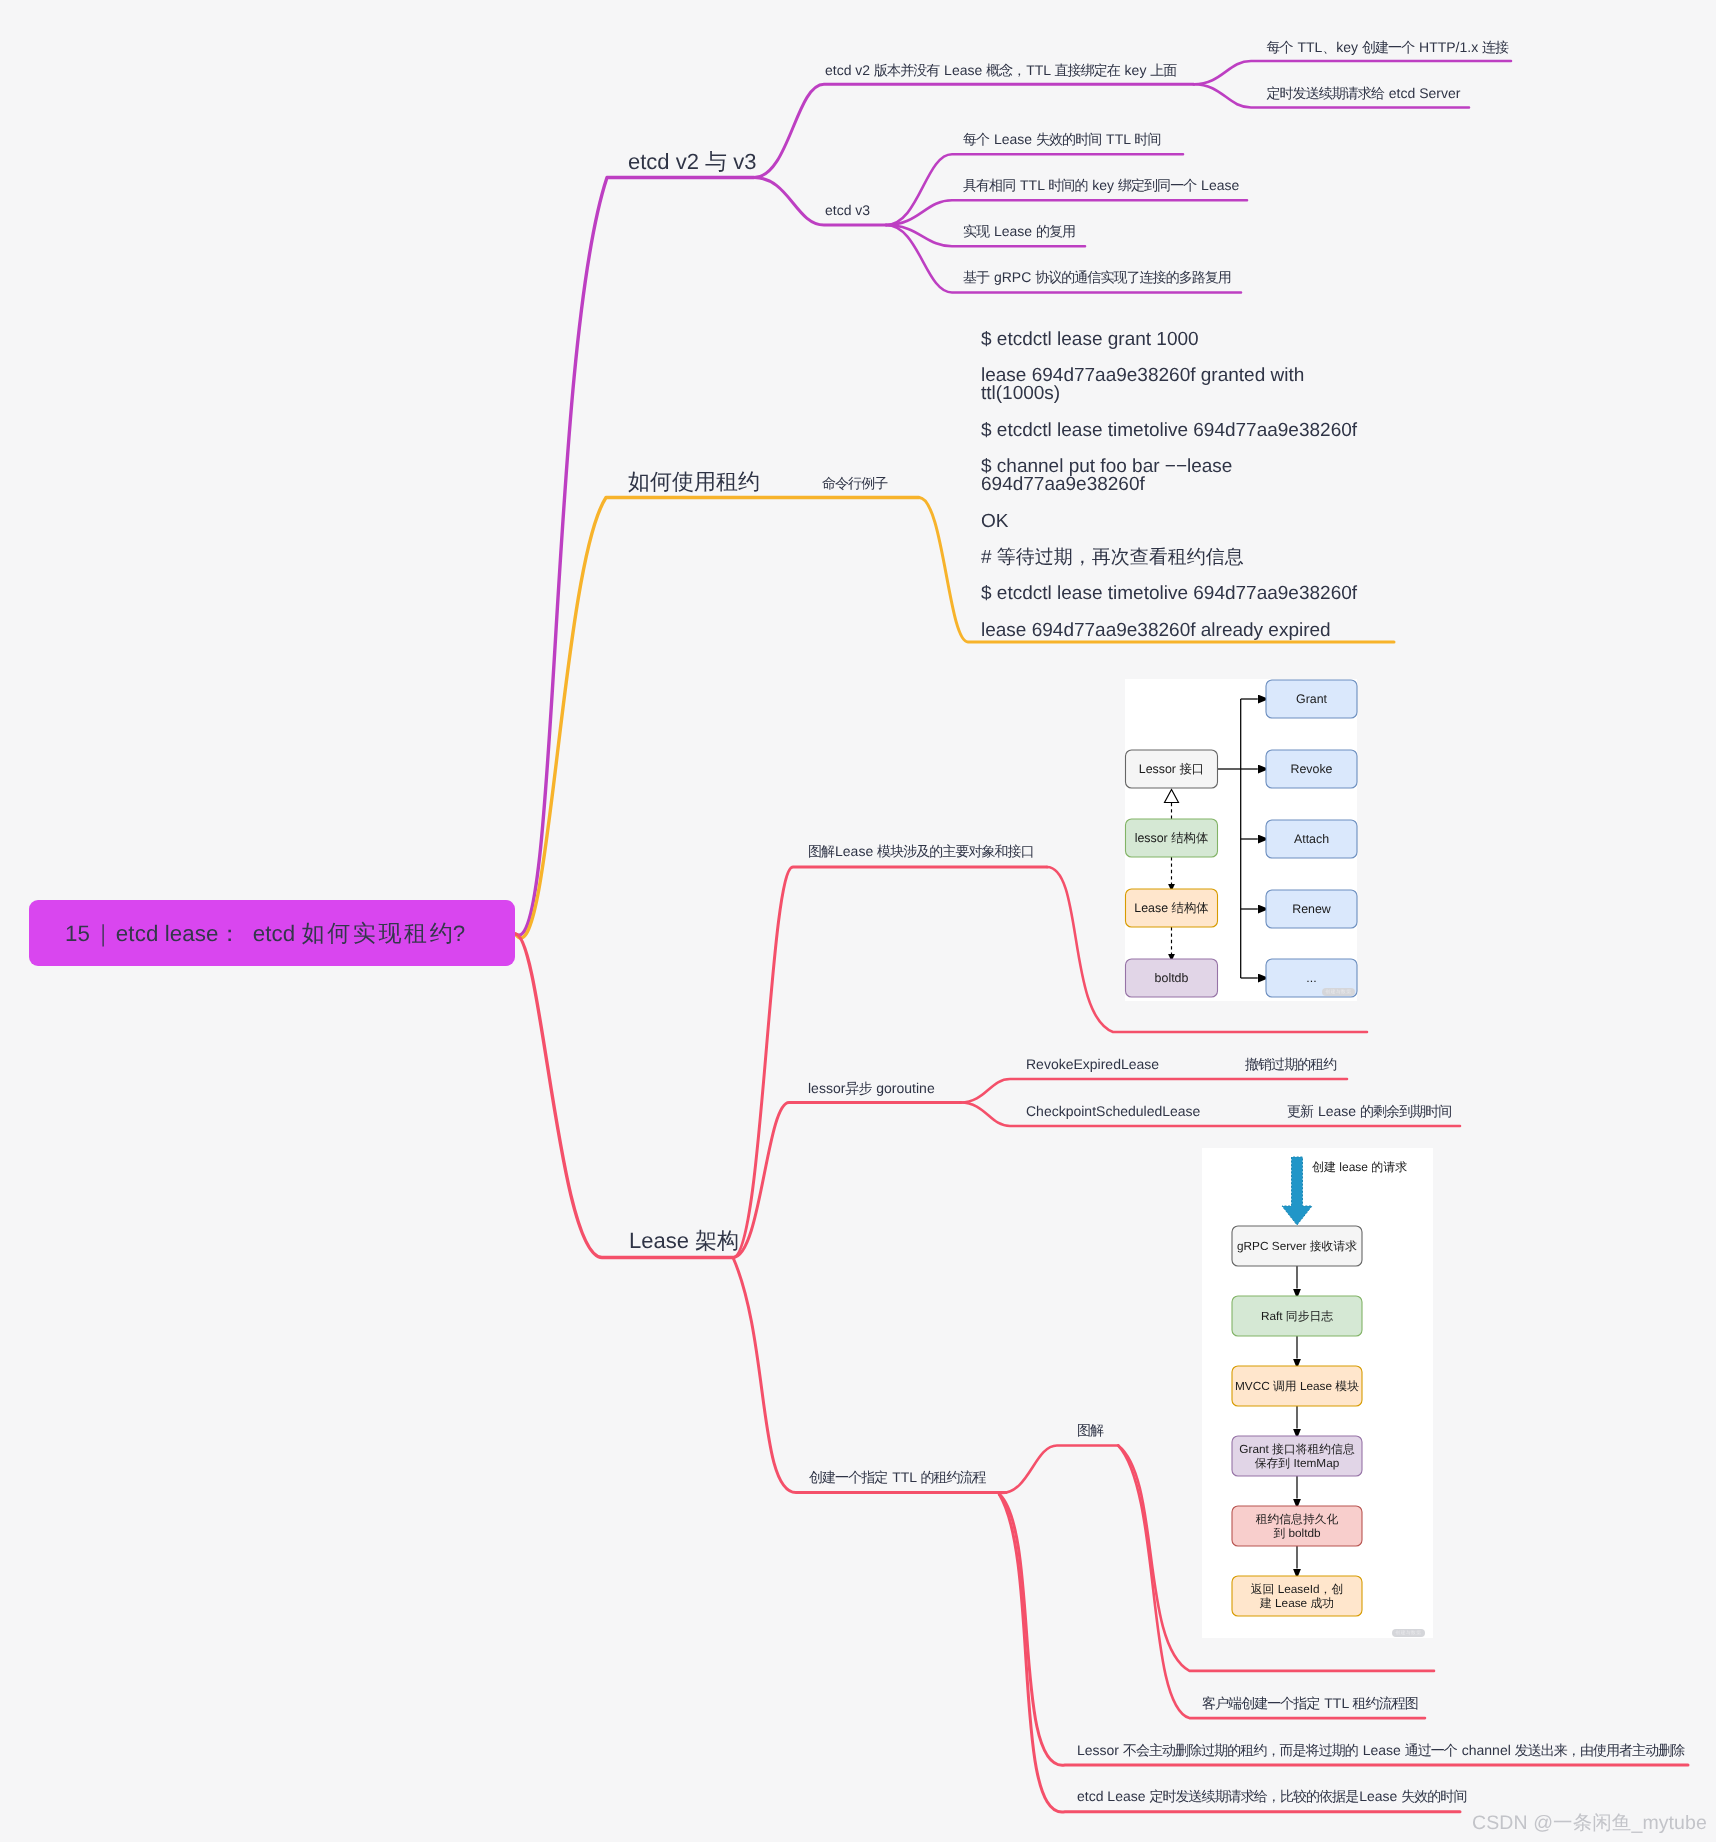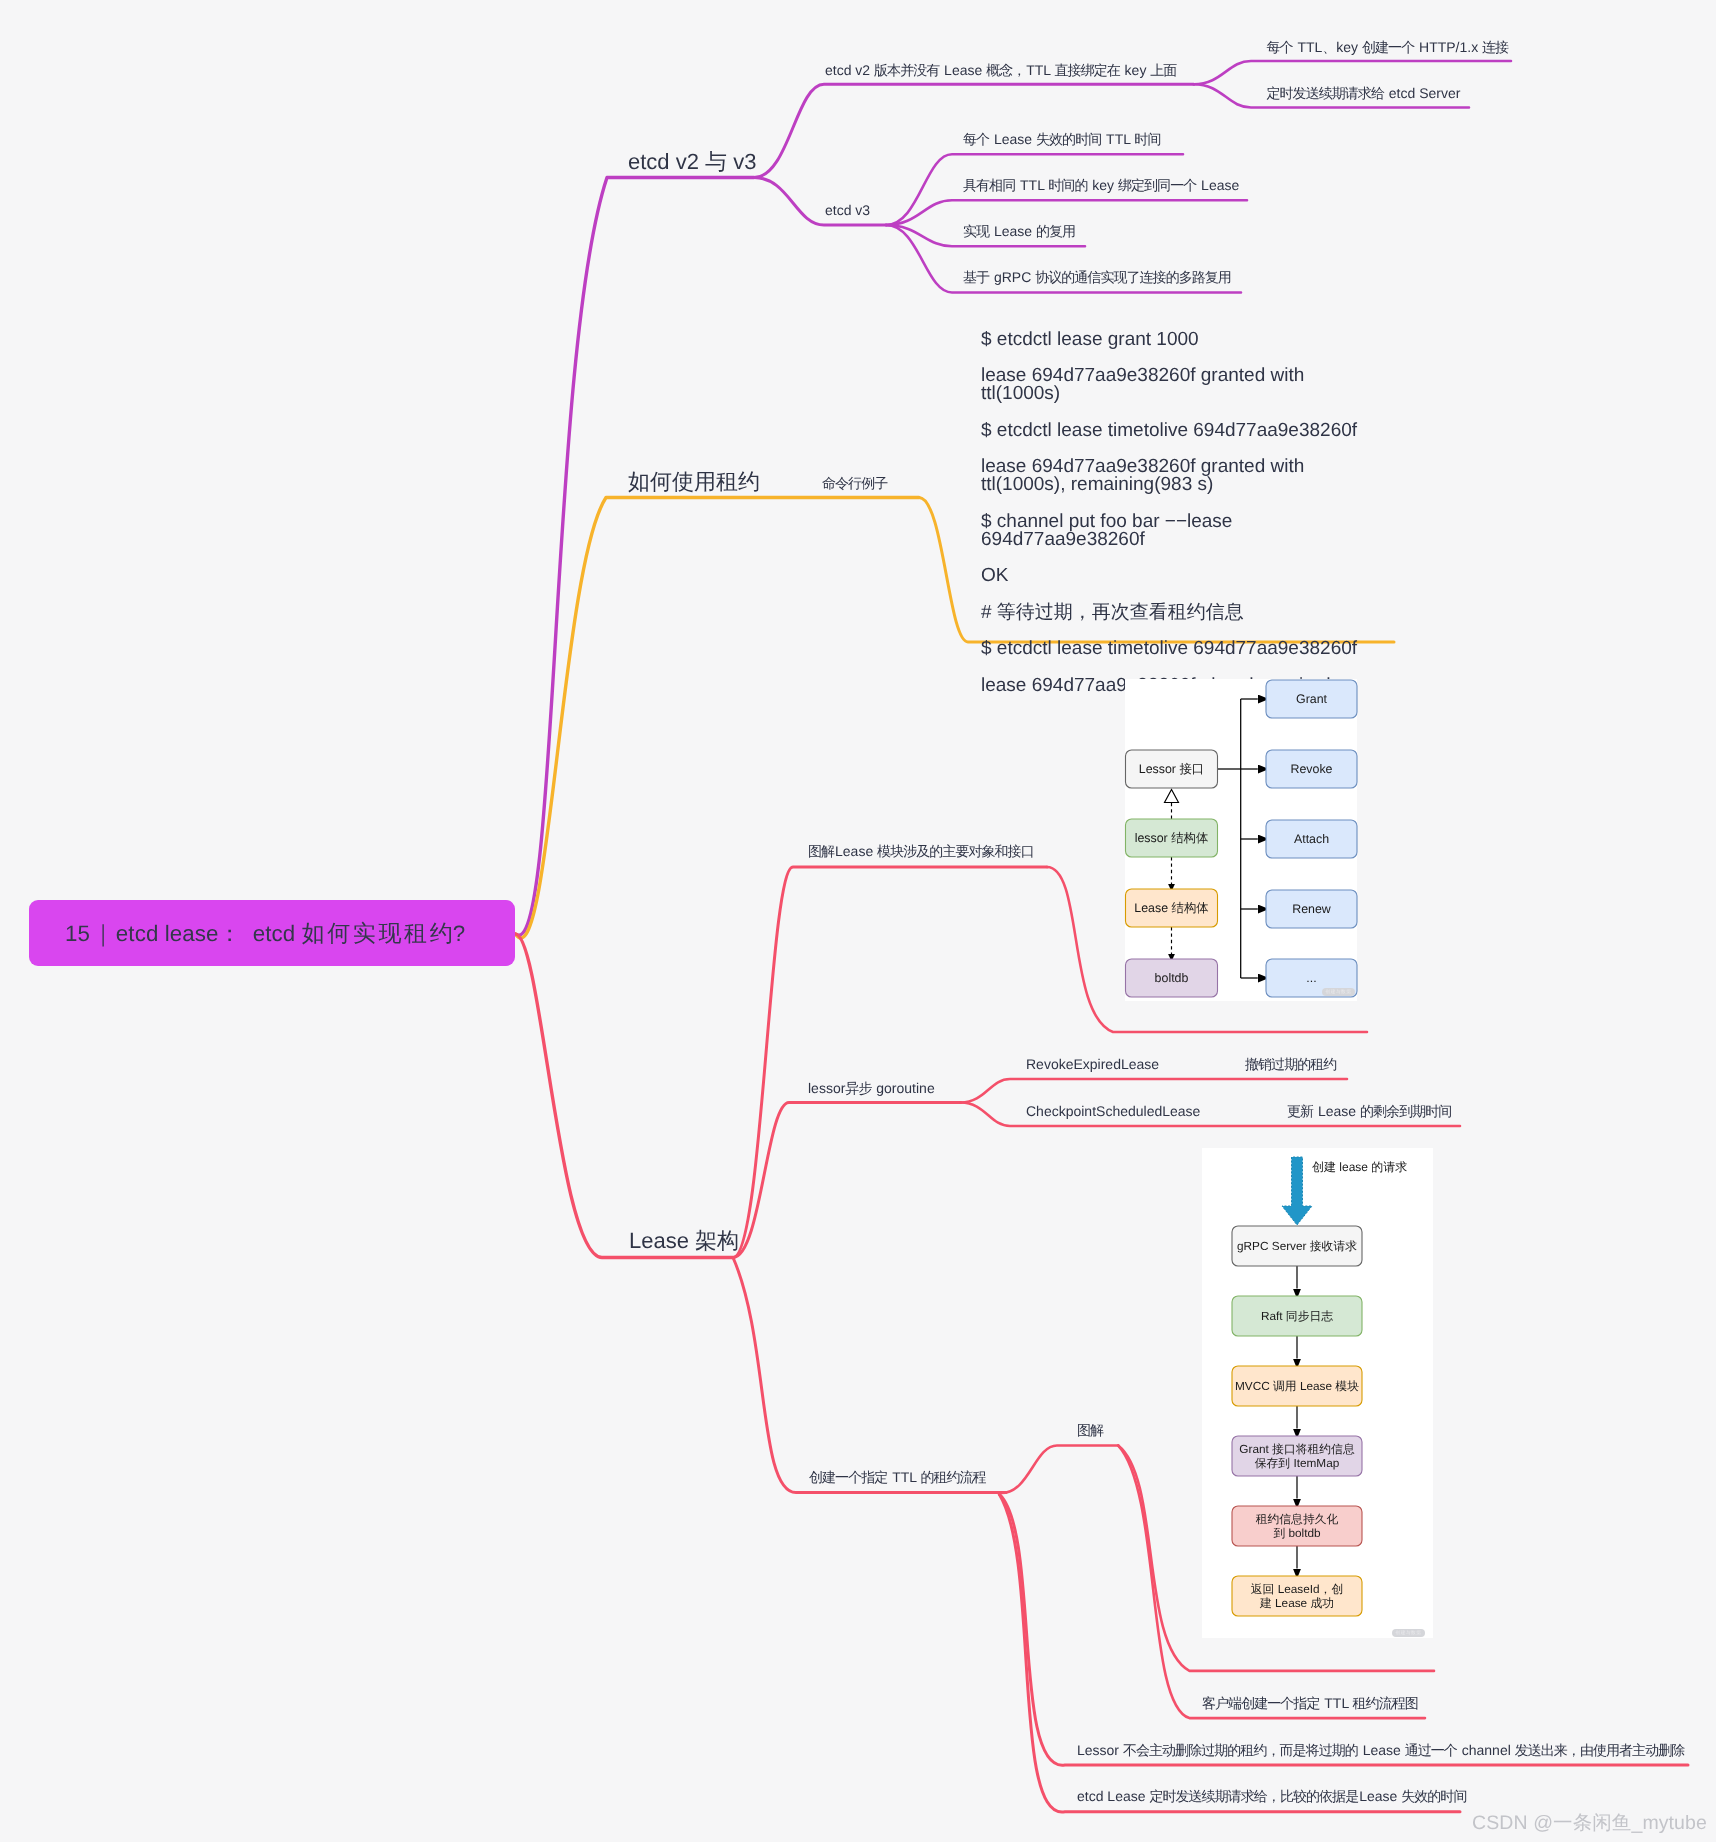--- a/index.html
+++ b/index.html
@@ -87,21 +87,20 @@
   <div class="node-label" style="left:809px;top:1477px"><span class="cjk">创建一个指定</span> TTL <span class="cjk">的租约流程</span></div>
   <div class="node-label" style="left:1077px;top:1430px"><span class="cjk">图解</span></div>
   <div class="node-label" style="left:1202px;top:1702.6px"><span class="cjk">客户端创建一个指定</span> TTL <span class="cjk">租约流程图</span></div>
   <div class="node-label" style="left:1077px;top:1749.5px">Lessor <span class="cjk">不会主动删除过期的租约，而是将过期的</span> Lease <span class="cjk">通过一个</span> channel <span class="cjk">发送出来，由使用者主动删除</span></div>
   <div class="node-label" style="left:1077px;top:1796.3px">etcd Lease <span class="cjk">定时发送续期请求给，比较的依据是</span>Lease <span class="cjk">失效的时间</span></div>
 
   <div id="cmd-block">
     <div class="cl">$ etcdctl lease grant 1000</div>
     <div class="cl">lease 694d77aa9e38260f granted with ttl(1000s)</div>
     <div class="cl">$ etcdctl lease timetolive 694d77aa9e38260f</div>
-    <div class="cl">lease 694d77aa9e38260f granted with ttl(1000s), remaining(983 s)</div>
     <div class="cl">$ channel put foo bar −−lease 694d77aa9e38260f</div>
     <div class="cl">OK</div>
     <div class="cl"># 等待过期，再次查看租约信息</div>
     <div class="cl">$ etcdctl lease timetolive 694d77aa9e38260f</div>
     <div class="cl">lease 694d77aa9e38260f already expired</div>
   </div>
 
   <div class="embcard" style="left:1125px;top:679px;width:232px;height:322px"></div>
   <div class="embcard" style="left:1202px;top:1148px;width:231px;height:490px"></div>
 

